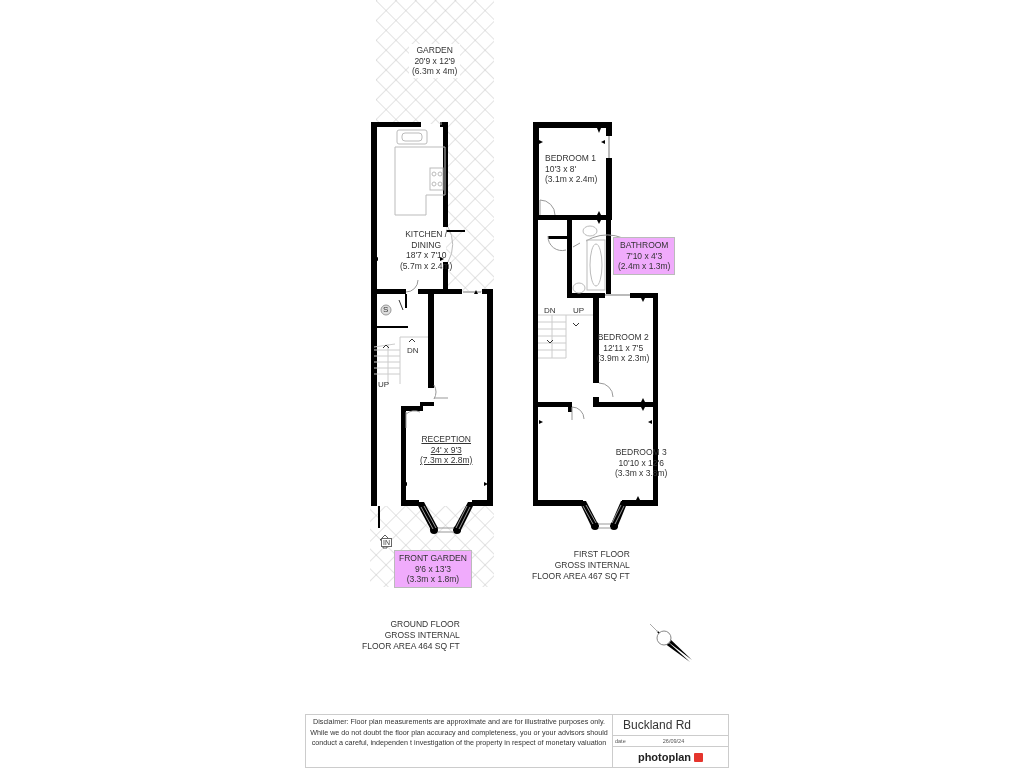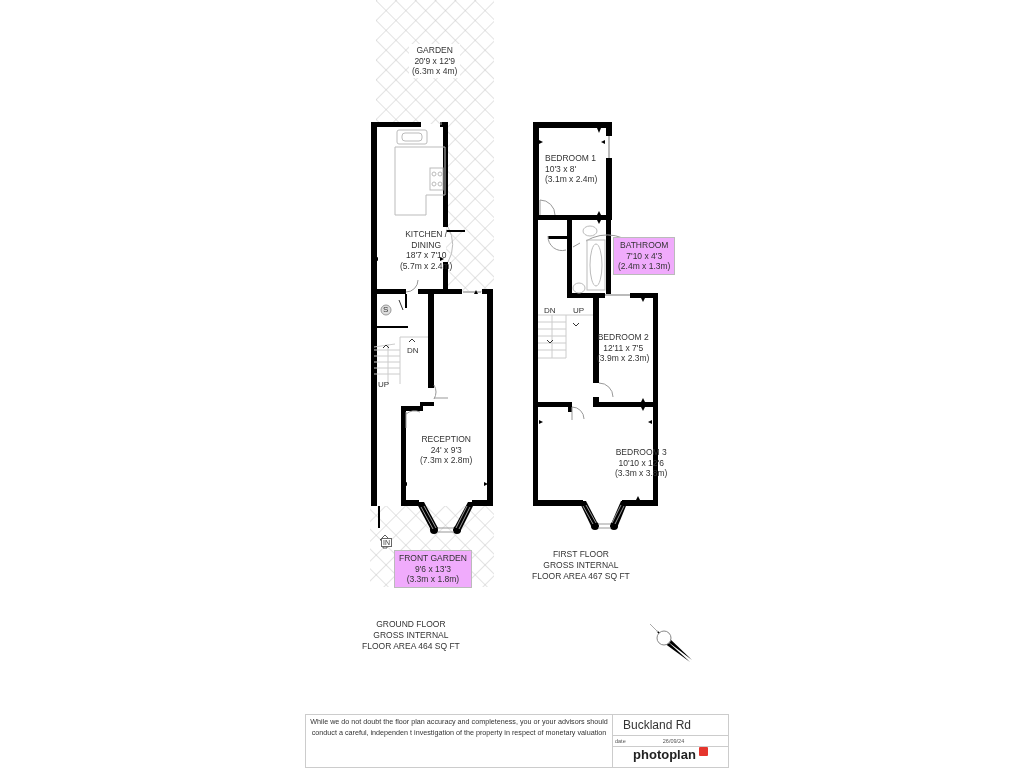--- a/index.html
+++ b/index.html
@@ -1,32 +1,32 @@
 <!DOCTYPE html>
 <html><head>
 <meta charset="utf-8">
 <style>
   html, body { margin:0; padding:0; background:#ffffff; }
   body { width:1024px; height:768px; position:relative; overflow:hidden; font-family:"Liberation Sans", sans-serif; color:#222; }
   svg.plan { position:absolute; left:0; top:0; }
   .lbl { position:absolute; font-family:"Liberation Sans", sans-serif; font-size:8.5px; line-height:10.5px; color:#333; text-align:center; white-space:nowrap; }
   .lbl.bg { background:#fff; padding:1px 3px; }
   .lbl.boxed { background:#f0abfc; border:1px solid #bbb; padding:2px 4px; }
-  .note { position:absolute; font-size:8.5px; line-height:11px; color:#333; text-align:center; white-space:nowrap; }
+  .note { position:absolute; font-size:8.5px; line-height:11px; color:#333; text-align:right; white-space:nowrap; }
   .tiny { position:absolute; font-size:8px; color:#333; }
   .footer { position:absolute; left:305px; top:714px; width:422px; height:52px; border:1px solid #ccc; display:flex; }
   .footer .left { width:306px; border-right:1px solid #ccc; text-align:center; }
   .footer .head { font-weight:bold; font-size:8px; padding-top:4px; color:#222; }
   .footer .disc { font-size:7.2px; line-height:10.5px; color:#333; padding:2px 2px 0 2px; }
   .footer .right { flex:1; display:flex; flex-direction:column; }
   .footer .addr { height:20px; font-size:12px; line-height:20px; padding-left:10px; color:#333; border-bottom:1px solid #ccc; }
   .footer .daterow { height:10px; font-size:5.5px; line-height:10px; color:#555; display:flex; border-bottom:1px solid #ccc; }
   .footer .daterow .k { width:18px; padding-left:2px; }
   .footer .daterow .v { flex:1; text-align:center; padding-right:14px; }
-  .footer .brand { flex:1; display:flex; justify-content:center; font-weight:bold; font-size:13px; color:#222; }
+  .footer .brand { flex:1; display:flex; align-items:center; justify-content:center; font-weight:bold; font-size:11px; color:#222; }
   .footer .brand .logo { display:inline-block; width:9px; height:9px; background:#e5352d; margin-left:3px; border-radius:1px; }
 </style>
 </head>
 <body>
 
 <svg class="plan" width="1024" height="768" viewBox="0 0 1024 768">
   <defs>
     <pattern id="hatch" width="14" height="14" patternUnits="userSpaceOnUse" patternTransform="rotate(45)">
       <rect width="14" height="14" fill="#fff"></rect>
       <line x1="0" y1="0" x2="0" y2="14" stroke="#c8c8c8" stroke-width="1"></line>
@@ -249,21 +249,21 @@
   <div>(6.3m x 4m)</div>
 </div>
 
 <div class="lbl" style="left:384px;top:229px;margin-left:16px;">
   <div>KITCHEN /</div>
   <div>DINING</div>
   <div>18'7 x 7'10</div>
   <div>(5.7m x 2.4m)</div>
 </div>
 
-<div class="lbl" style="left:420px;top:434px;">
+<div class="lbl" style="left:420px;top:434px;text-decoration:underline;">
   <div>RECEPTION</div>
   <div>24' x 9'3</div>
   <div>(7.3m x 2.8m)</div>
 </div>
 
 <div class="lbl boxed" style="left:394px;top:550px;">
   <div>FRONT GARDEN</div>
   <div>9'6 x 13'3</div>
   <div>(3.3m x 1.8m)</div>
 </div>
@@ -303,20 +303,21 @@
 </div>
 <div class="note" style="left:362px;top:619px;">
   <div>GROUND FLOOR</div>
   <div>GROSS INTERNAL</div>
   <div>FLOOR AREA 464 SQ FT</div>
 </div>
 
 <div class="footer">
   <div class="left">
     <div class="disc">
+      <div>Disclaimer: Floor plan measurements are approximate and are for illustrative purposes only.</div>
       <div>While we do not doubt the floor plan accuracy and completeness, you or your advisors should</div>
       <div>conduct a careful, independen t investigation of the property in respect of monetary valuation</div>
     </div>
   </div>
   <div class="right">
     <div class="addr">Buckland Rd</div>
     <div class="daterow">
       <span class="k">date</span>
       <span class="v">26/09/24</span>
     </div>

